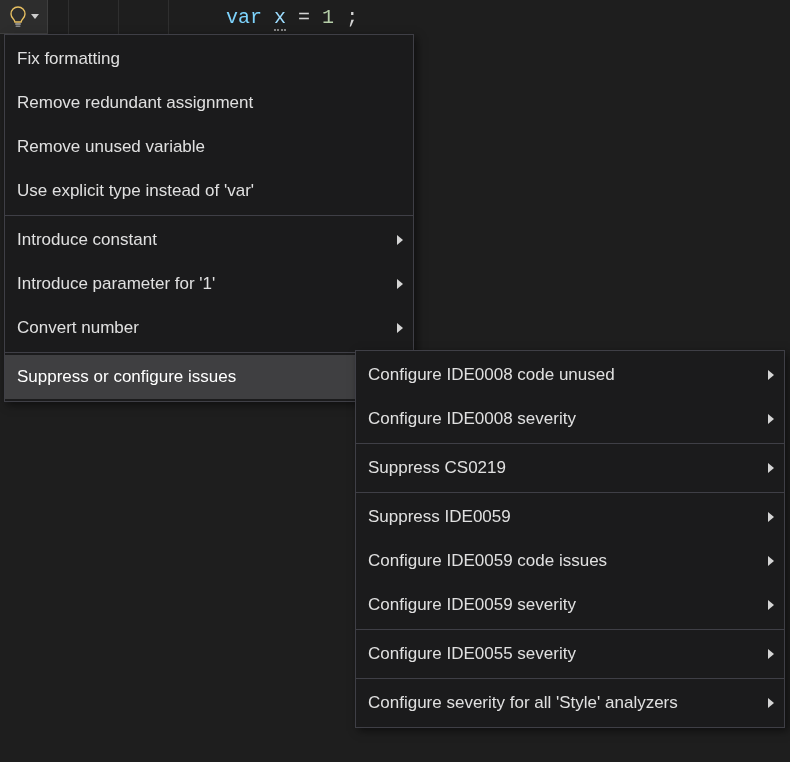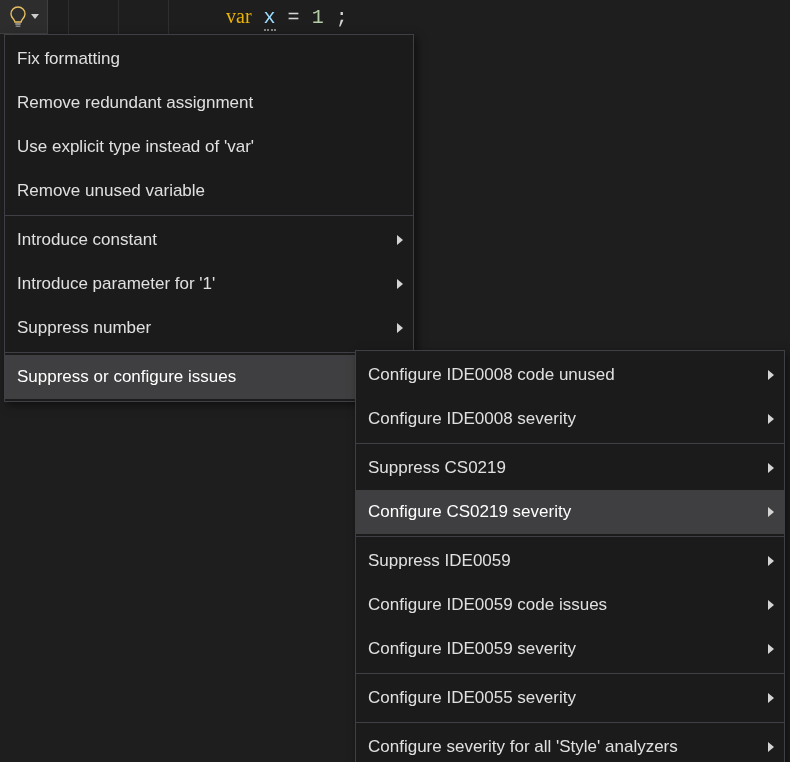--- a/index.html
+++ b/index.html
@@ -33,21 +33,21 @@
       padding-left:10px;
       background:#1e1e1e;
       font-family:Consolas,"Courier New",monospace;
       font-size:20px;
     }
     .guide {
       position:absolute; top:0; bottom:0; width:1px;
       background:rgba(255,255,255,0.08);
     }
     .code { position:relative; z-index:2; padding-left:168px; }
-    .kw { color:#eab308;font-family:Liberation Serif, serif; }
+    .kw { color:#7dd3fc; }
     .vn { color:#9cdcfe; }
     .nm { color:#b5cea8; }
     .pn { color:#d4d4d4; }
     .squiggle { border-bottom:2px dotted #808080; }
 
     .menu {
       position:absolute;
       background:#1b1b1c;
       border:1px solid #3f3f46;
       box-shadow:3px 3px 8px rgba(0,0,0,0.5);
@@ -112,60 +112,56 @@
 </div>
 
 <div class="menu menu-main" id="menuMain">
     <div class="mi">
       <span>Fix formatting</span>
     </div>
     <div class="mi">
       <span>Remove redundant assignment</span>
     </div>
     <div class="mi">
-      <span>Use explicit type instead of 'var'</span>
+      <span>Remove unused variable</span>
     </div>
     <div class="mi">
-      <span>Remove unused variable</span>
+      <span>Use explicit type instead of 'var'</span>
     </div>
     <div class="sep"></div>
     <div class="mi">
       <span>Introduce constant</span>
       <span class="arrow"></span>
     </div>
     <div class="mi">
       <span>Introduce parameter for '1'</span>
       <span class="arrow"></span>
     </div>
     <div class="mi">
-      <span>Suppress number</span>
+      <span>Convert number</span>
       <span class="arrow"></span>
     </div>
     <div class="sep"></div>
     <div class="mi hover">
       <span>Suppress or configure issues</span>
       <span class="arrow"></span>
     </div>
   </div>
 <div class="menu menu-sub" id="menuSub">
     <div class="mi">
       <span>Configure IDE0008 code unused</span>
       <span class="arrow"></span>
     </div>
     <div class="mi">
       <span>Configure IDE0008 severity</span>
       <span class="arrow"></span>
     </div>
     <div class="sep"></div>
     <div class="mi">
       <span>Suppress CS0219</span>
-      <span class="arrow"></span>
-    </div>
-    <div class="mi hover">
-      <span>Configure CS0219 severity</span>
       <span class="arrow"></span>
     </div>
     <div class="sep"></div>
     <div class="mi">
       <span>Suppress IDE0059</span>
       <span class="arrow"></span>
     </div>
     <div class="mi">
       <span>Configure IDE0059 code issues</span>
       <span class="arrow"></span>

